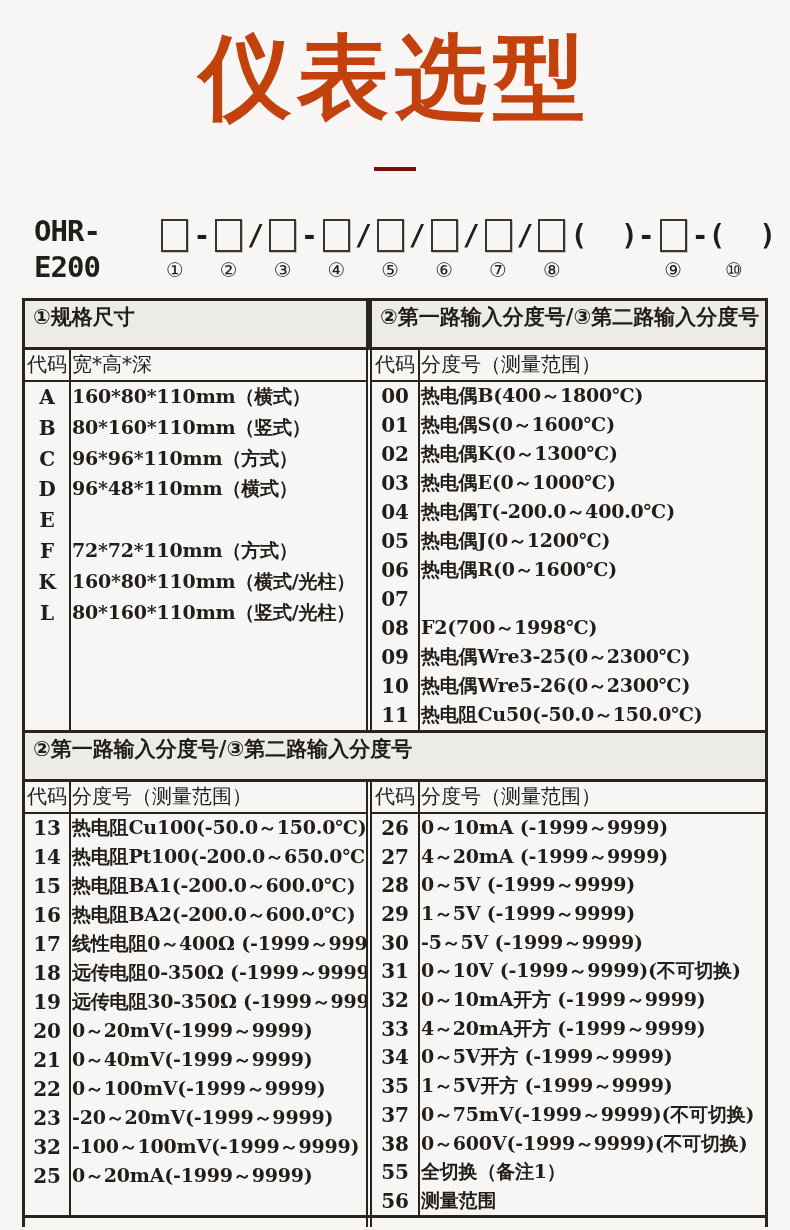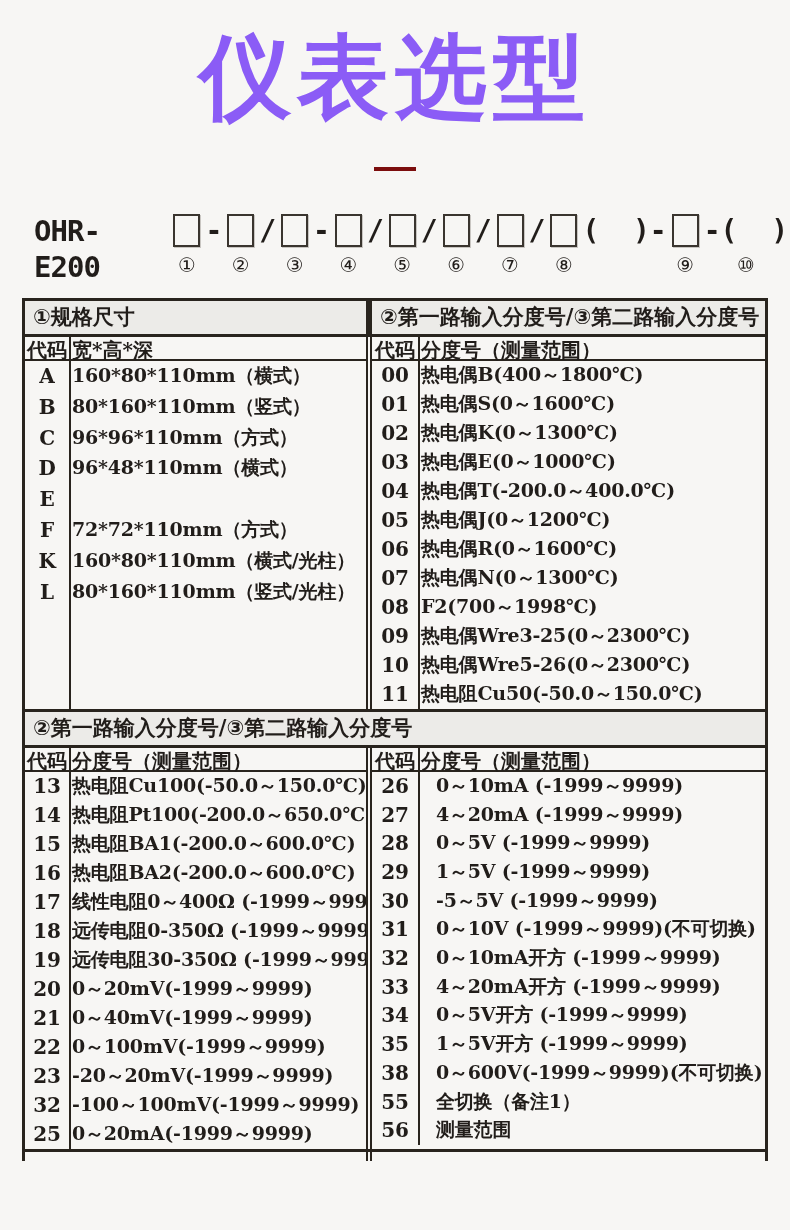--- a/index.html
+++ b/index.html
@@ -18,32 +18,32 @@
   }
   
   .title{
     padding-top:30px;
     text-align:center;
     font-family:"DejaVu Sans","Liberation Sans",sans-serif;
     font-weight:bold;
     font-size:92px;
     line-height:1.05;
     letter-spacing:6px;
-    color:#8b5cf6;
+    color:#c2410c;
   }
   .title-dash{
     width:42px;height:4px;
     background:var(--accent);
     margin:40px auto 0;
   }
   
   .model-line{
     display:flex;
-    align-items:flex-start;
-    margin:42px 0 0 34px;
+    align-items:center;
+    margin:42px 12px 0 34px;
   }
   .m-prefix{
     font-family:"DejaVu Sans Mono","Liberation Mono",monospace;
     font-weight:bold;
     font-size:29px;
     line-height:36px;
     margin-right:8px;
     letter-spacing:-1px;
   }
   .m-items{display:flex;align-items:flex-start;}
@@ -81,56 +81,56 @@
   .mid.gap{
     background:linear-gradient(to right,var(--bc) 0 2px,var(--bg) 2px 4px,var(--bc) 4px 6px);
   }
   .sec-head-row{border-bottom:3px solid var(--bc);}
   .sec-head{
     background:var(--hbg);
     font-family:"DejaVu Sans","Liberation Sans",sans-serif;
     font-weight:bold;
     font-size:21px;
     line-height:33px;
-    height:33px;
+    height:46px;
     padding-left:8px;
     white-space:nowrap;
     overflow:hidden;
   }
   .sec2-head-row{border-top:3px solid var(--bc);border-bottom:3px solid var(--bc);}
   
   .half{display:flex;flex-direction:column;}
   .half.l{--cw:46px;}
   .half.r{--cw:48px;}
   .colhead{
     display:grid;grid-template-columns:var(--cw) 1fr;
-    height:24px;
+    height:32px;
     border-bottom:2px solid var(--bc);
-    font-weight:bold;
+    font-weight:normal;
     font-size:20px;
   }
   .colhead .code{border-right:2px solid var(--bc);}
   .cell{display:flex;align-items:center;}
   .code{justify-content:center;text-align:center;}
   .val{padding-left:1px;white-space:nowrap;overflow:hidden;}
   .tbody{flex:1;display:flex;flex-direction:column;}
   .row{
     display:grid;grid-template-columns:var(--cw) 1fr;
     font-weight:bold;
     font-size:19px;
     letter-spacing:-0.2px;
   }
   .row .code{border-right:2px solid var(--bc);font-size:20px;}
   .filler{flex:1;display:grid;grid-template-columns:var(--cw) 1fr;}
   .filler .code{border-right:2px solid var(--bc);}
   
   .s1 .half.l .row{height:30.8px;}
   .s1 .half.r .row{height:29px;}
   .s2 .half.l .row{height:29px;}
-  .s2 .half.r .row{height:28.7px;gap:15px;}
+  .s2 .half.r .row{height:28.7px;}
   .tbody-wrap{display:grid;grid-template-columns:341px 6px 1fr;}
   .tbody-wrap .half{height:100%;}
   
   .stub{
     margin:0 22px;
     height:9px;
     border-left:3px solid var(--bc);
     border-right:3px solid var(--bc);
     display:grid;grid-template-columns:341px 6px 1fr;
   }
@@ -366,21 +366,20 @@
           <div class="row">
             <div class="cell code">05</div>
             <div class="cell val">热电偶J(0～1200℃)</div>
           </div>
           <div class="row">
             <div class="cell code">06</div>
             <div class="cell val">热电偶R(0～1600℃)</div>
           </div>
           <div class="row">
             <div class="cell code">07</div>
-            <div class="cell val">热电偶N(0～1300℃)</div>
           </div>
           <div class="row">
             <div class="cell code">08</div>
             <div class="cell val">F2(700～1998℃)</div>
           </div>
           <div class="row">
             <div class="cell code">09</div>
             <div class="cell val">热电偶Wre3-25(0～2300℃)</div>
           </div>
           <div class="row">
@@ -515,20 +514,24 @@
           </div>
           <div class="row">
             <div class="cell code">34</div>
             <div class="cell val">0～5V开方 (-1999～9999)</div>
           </div>
           <div class="row">
             <div class="cell code">35</div>
             <div class="cell val">1～5V开方 (-1999～9999)</div>
           </div>
           <div class="row">
+            <div class="cell code">37</div>
+            <div class="cell val">0～75mV(-1999～9999)(不可切换)</div>
+          </div>
+          <div class="row">
             <div class="cell code">38</div>
             <div class="cell val">0～600V(-1999～9999)(不可切换)</div>
           </div>
           <div class="row">
             <div class="cell code">55</div>
             <div class="cell val">全切换（备注1）</div>
           </div>
           <div class="row">
             <div class="cell code">56</div>
             <div class="cell val">测量范围</div>

